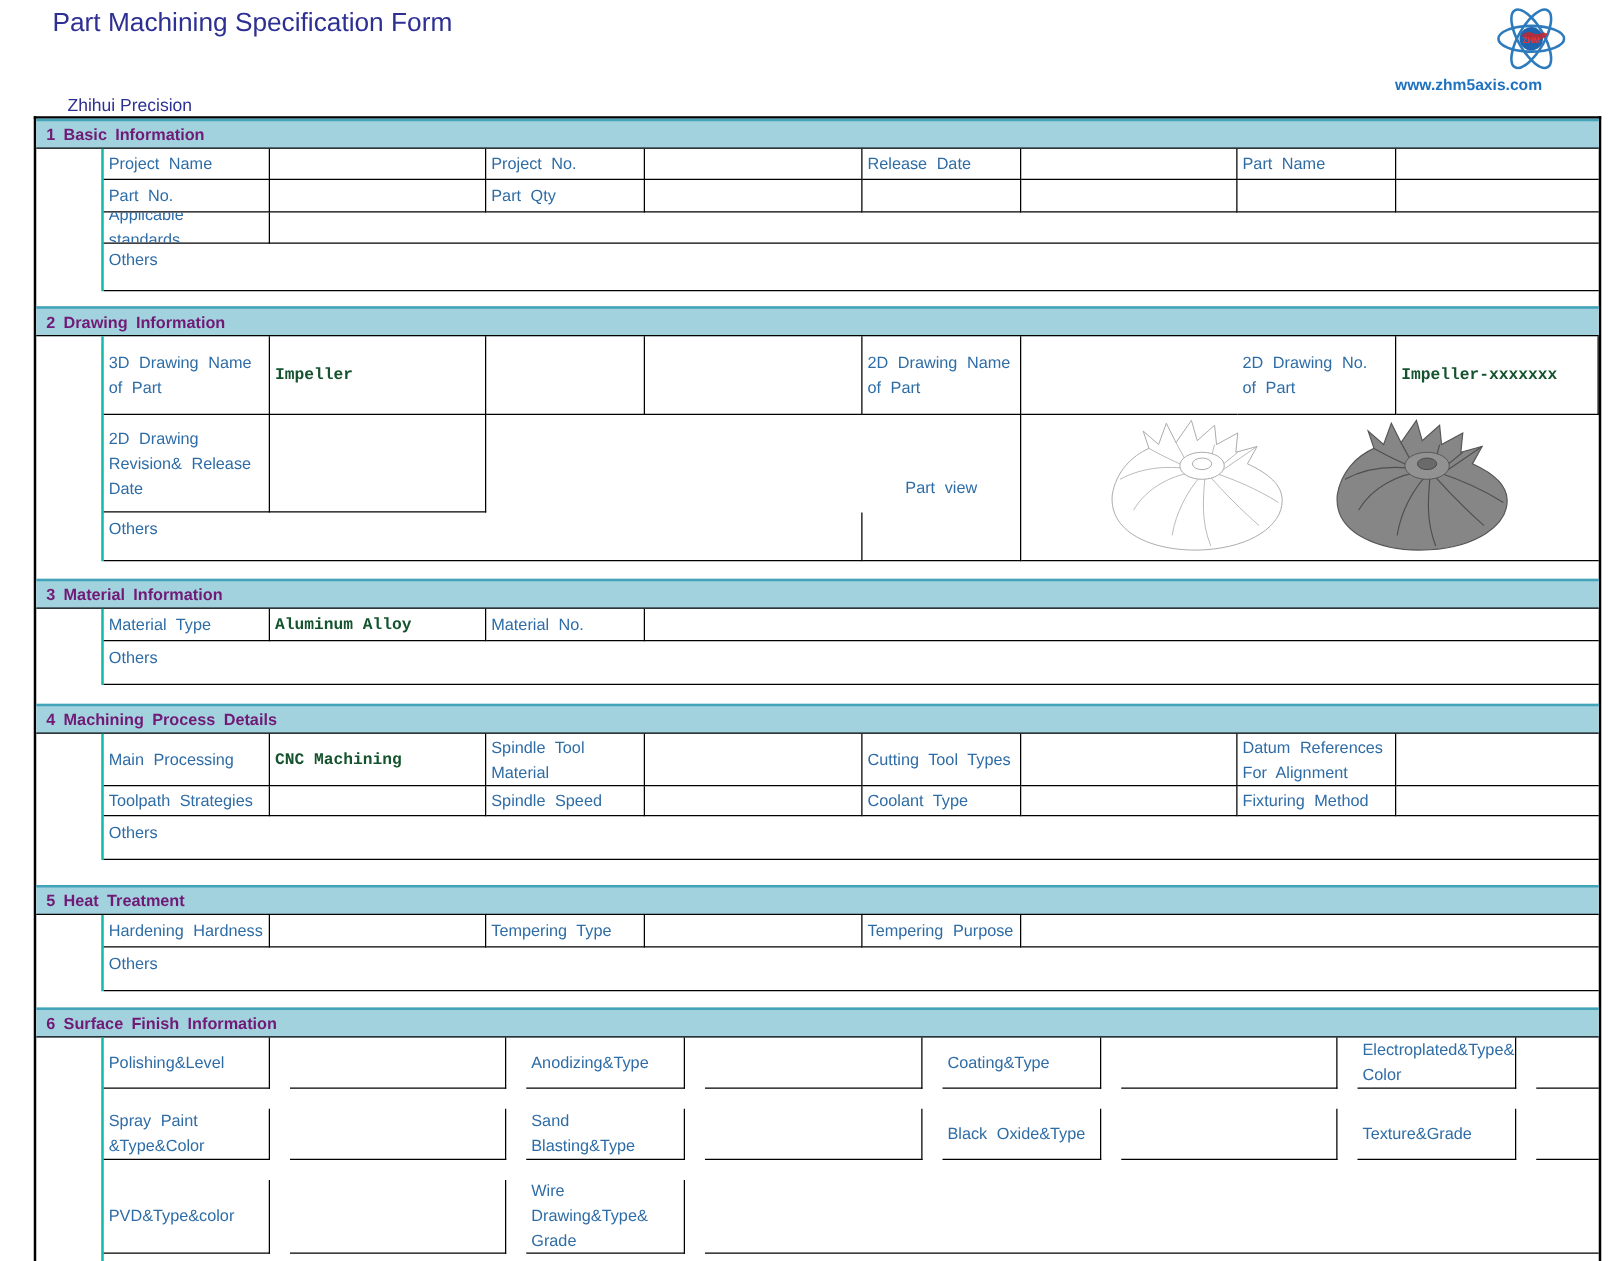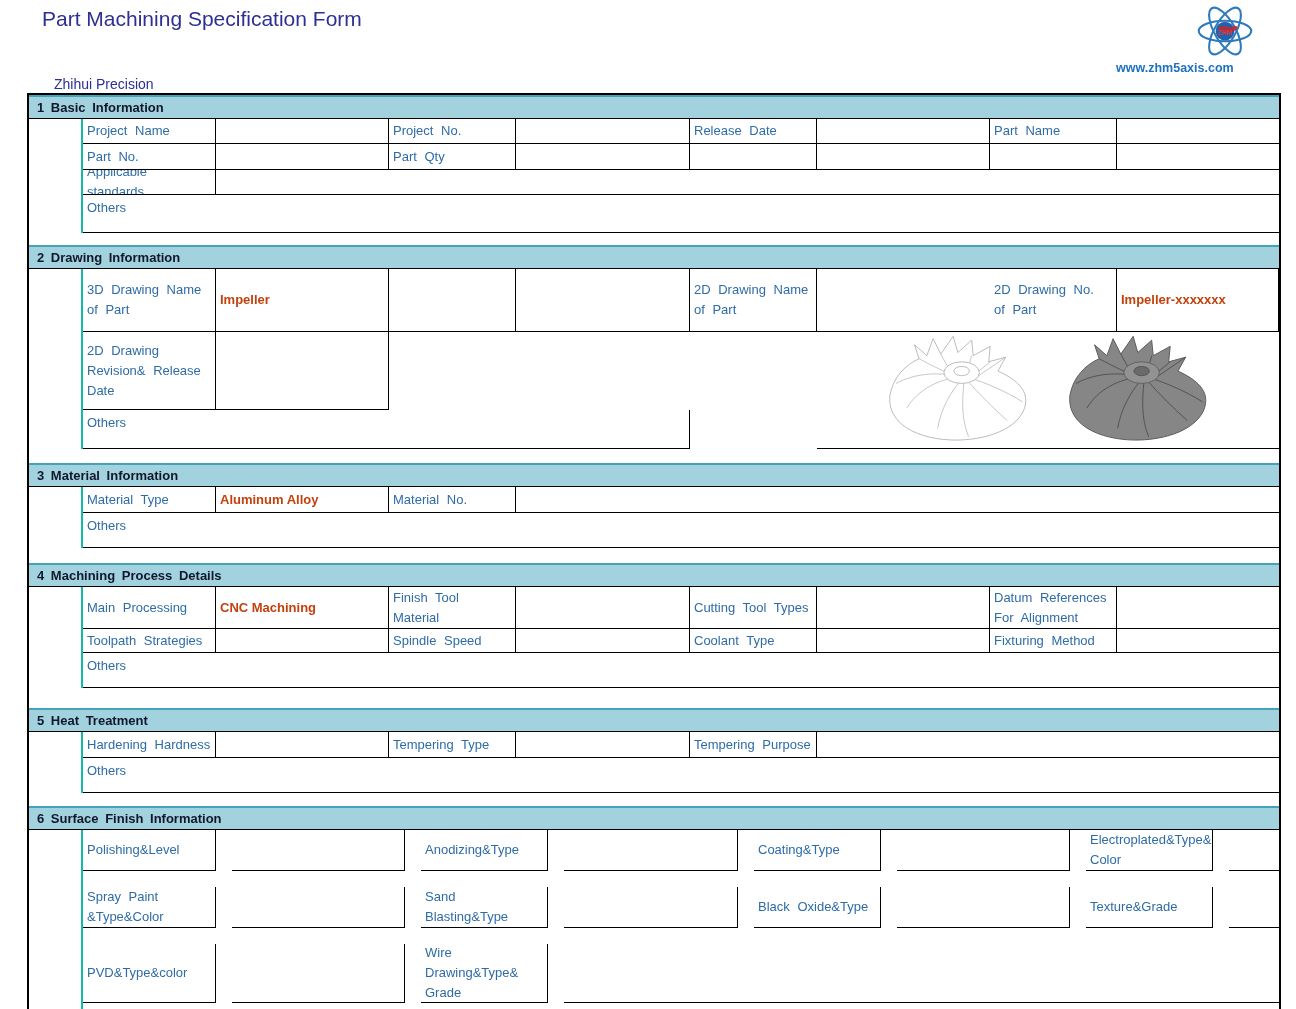--- a/index.html
+++ b/index.html
@@ -13,36 +13,36 @@
   .website{position:absolute;left:1116px;top:61px;width:136px;
            font-size:12.5px;font-weight:bold;color:#1e71c0;cursor:pointer;}
 
   
   .form{position:absolute;left:27px;top:93px;width:1254px;height:916px;
         border:2px solid #000;border-bottom:none;box-sizing:border-box;background:#fff;}
 
   .sec-h{height:24px;box-sizing:border-box;background:#a3d2df;
          border-top:2px solid #43a3b9;border-bottom:1px solid #000;
          display:flex;align-items:center;padding-left:8px;
-         font-size:13px;font-weight:bold;color:#0f172a;word-spacing:3px;}
+         font-size:13px;font-weight:bold;color:#701a75;word-spacing:3px;}
   .body{padding-left:52px;}
   .ginner{display:grid;border-left:2px solid #14b8a6;
           grid-template-columns:133px 173px 127px 174px 127px 173px 127px 1fr;}
   .g1{grid-template-rows:25px 26px 25px 38px;}
   .g2{grid-template-rows:63px 78px 39px;}
   .g3{grid-template-rows:26px 35px;}
   .g4{grid-template-rows:42px 24px 35px;}
   .g5{grid-template-rows:26px 35px;text-align:center;}
   .g6{grid-template-rows:41px 41px 59px 36px;gap:16px;}
   .m12{margin-top:12px}.m14{margin-top:14px}.m15{margin-top:15px}.m10{margin-top:20px}.m13{margin-top:13px}
 
   .c{box-sizing:border-box;border-right:1px solid #000;border-bottom:1px solid #000;
      display:flex;align-items:center;padding:1px 4px;overflow:hidden;
      font-size:13px;line-height:20px;color:#2e6ca6;word-spacing:4px;}
-  .val{font-weight:bold;color:#c2410c;word-spacing:normal;}
+  .val{font-weight:bold;color:#14532d;word-spacing:normal;font-family:Liberation Mono, monospace;}
   .top{align-items:flex-start;padding-top:3px;}
   .ctr{justify-content:center;}
   .nr{border-right:none;}
   .sp3{grid-column:span 3}.sp5{grid-column:span 5}.sp7{grid-column:span 7}.sp8{grid-column:span 8}
   .pvl{grid-column:5;grid-row:2/4;}
   .pvi{grid-column:6/9;grid-row:2/4;display:flex;align-items:center;justify-content:center;gap:22px;padding:2px;}
   .oth2{grid-column:1/5;grid-row:3;}
 
   .foot{height:10px;background:#47a8bd;border-top:2px solid #000;}
   .imp{height:112px;width:auto;}
@@ -111,20 +111,21 @@
       <div class="c val"></div>
       <div class="c val"></div>
       <div class="c">2D Drawing Name of Part</div>
       <div class="c val nr"></div>
 
       <div class="c">2D Drawing No. of Part</div>
       <div class="c val">Impeller-xxxxxxx</div>
       <div class="c">2D Drawing Revision&amp; Release Date</div>
       <div class="c val"></div>
 
+      <div class="c ctr pvl">Part view</div>
       <div class="c pvi nr">
         <svg class="imp" viewBox="0 0 205 145">
           <path d="M14,80 C18,56 34,40 52,32 L46,14 L62,28 L70,6 L80,26 L96,3 L102,24 L120,8 L122,28 L144,16 L142,36 L164,30 L154,48 C176,58 190,70 190,86 C190,112 158,134 110,137 C62,140 10,122 14,80 Z" fill="#ffffff" stroke="#a8a8a8" stroke-width="1"></path>
           <path d="M104,56 C78,58 50,72 36,96 M106,60 C92,76 80,98 76,122 M110,62 C108,84 106,108 116,133 M114,60 C130,78 148,96 166,112 M116,56 C140,64 164,74 186,88 M100,54 C76,50 48,50 22,64 M52,32 C70,42 88,50 100,55 M80,26 L92,48 M120,28 L114,50 M144,36 L122,54 M164,30 L126,56" fill="none" stroke="#b8b8b8" stroke-width="1"></path>
           <ellipse cx="107" cy="50" rx="23" ry="14" fill="#ffffff" stroke="#a8a8a8"></ellipse>
           <ellipse cx="107" cy="48" rx="10" ry="6" fill="#ffffff" stroke="#a8a8a8"></ellipse>
         </svg>
         <svg class="imp" viewBox="0 0 205 145">
           <path d="M14,80 C18,56 34,40 52,32 L46,14 L62,28 L70,6 L80,26 L96,3 L102,24 L120,8 L122,28 L144,16 L142,36 L164,30 L154,48 C176,58 190,70 190,86 C190,112 158,134 110,137 C62,140 10,122 14,80 Z" fill="#868686" stroke="#565656" stroke-width="1.2"></path>
           <path d="M104,56 C78,58 50,72 36,96 M106,60 C92,76 80,98 76,122 M110,62 C108,84 106,108 116,133 M114,60 C130,78 148,96 166,112 M116,56 C140,64 164,74 186,88 M100,54 C76,50 48,50 22,64 M52,32 C70,42 88,50 100,55 M80,26 L92,48 M120,28 L114,50 M144,36 L122,54 M164,30 L126,56" fill="none" stroke="#4f4f4f" stroke-width="1.2"></path>
@@ -155,21 +156,21 @@
     </div>
       </div>
   </div>
 
   <div class="sec m15">
     <div class="sec-h">4 Machining Process Details</div>
     <div class="body">
         <div class="ginner g4">
       <div class="c">Main Processing</div>
       <div class="c val">CNC Machining</div>
-      <div class="c">Finish Tool Material</div>
+      <div class="c">Spindle Tool Material</div>
       <div class="c val"></div>
       <div class="c">Cutting Tool Types</div>
       <div class="c val"></div>
       <div class="c">Datum References For Alignment</div>
       <div class="c val nr"></div>
 
       <div class="c">Toolpath Strategies</div>
       <div class="c val"></div>
       <div class="c">Spindle Speed</div>
       <div class="c val"></div>

